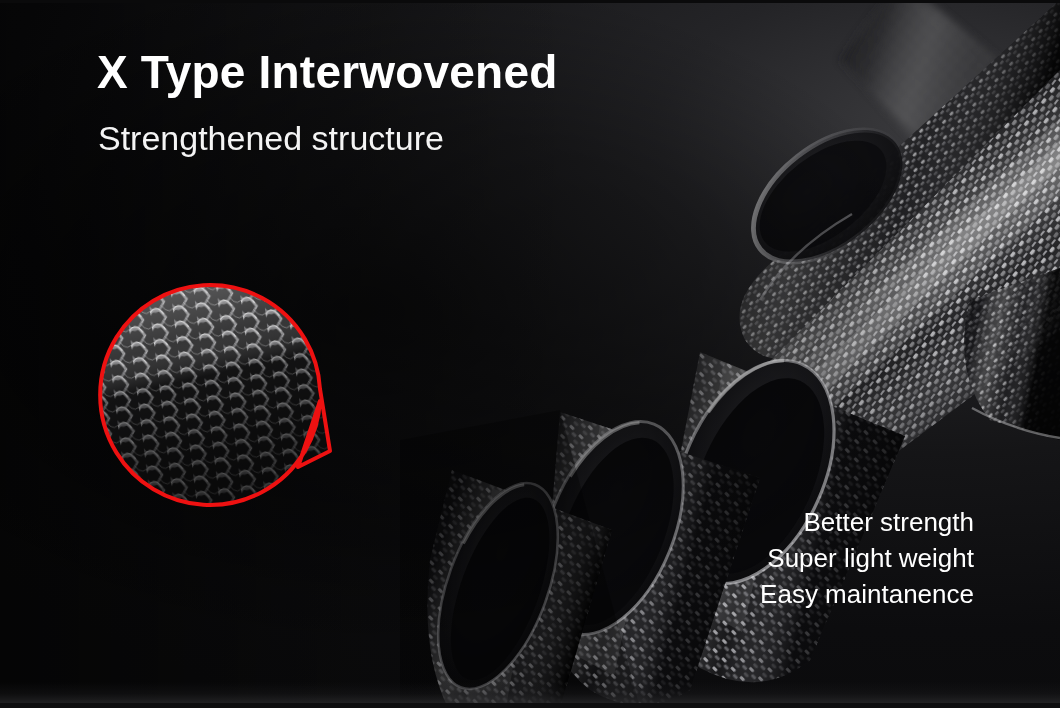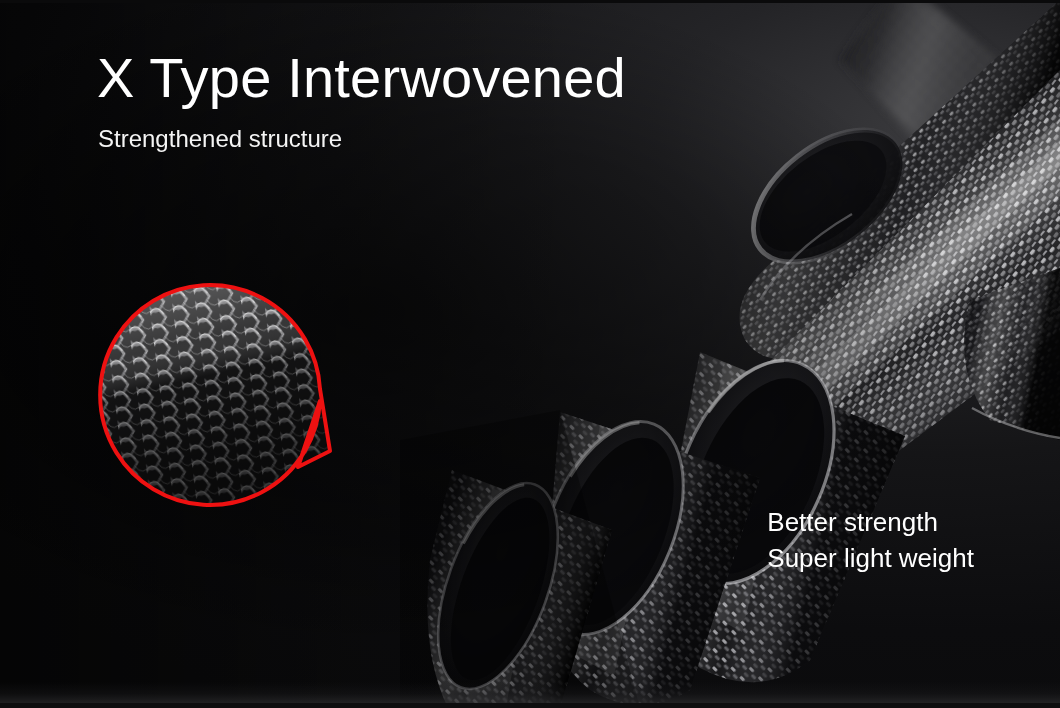--- a/index.html
+++ b/index.html
@@ -65,47 +65,47 @@
     width: 1060px;
     height: 708px;
   }
 
   
   .headline {
     position: absolute;
     left: 97px;
     top: 47px;
     color: #ffffff;
-    font-size: 56px;
-    font-weight: 400;
+    font-size: 46px;
+    font-weight: 700;
     letter-spacing: 0.2px;
     line-height: 1.12;
     white-space: nowrap;
   }
   .sub-block {
     position: absolute;
     left: 98px;
     top: 119px;
     color: #f4f4f4;
-    font-size: 24px;
+    font-size: 34px;
     font-weight: 400;
     line-height: 39px;
     white-space: nowrap;
   }
   .sub-block .line { display: block; }
 
   .features {
     position: absolute;
     right: 86px;
     top: 504px;
     color: #ffffff;
     font-size: 26px;
     font-weight: 400;
     line-height: 36px;
-    text-align: left;
+    text-align: right;
     white-space: nowrap;
   }
   .features .line { display: block; }
 
   
   .callout {
     position: absolute;
     left: 92px;
     top: 281px;
     width: 250px;
@@ -356,19 +356,20 @@
 
   <div class="headline">X Type Interwovened</div>
 
   <div class="sub-block">
     <span class="line">Strengthened structure</span>
   </div>
 
   <div class="features">
     <span class="line">Better strength</span>
     <span class="line">Super light weight</span>
+    <span class="line">Easy maintanence</span>
   </div>
 
   <div class="bg-bottomglow"></div>
   <div class="bg-topline"></div>
   <div class="bg-bottomline"></div>
 
 </div>
 
 </body></html>

